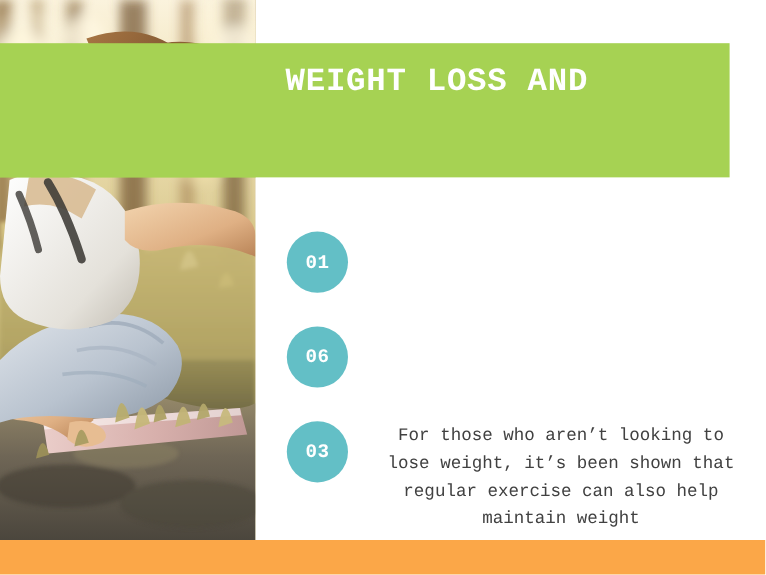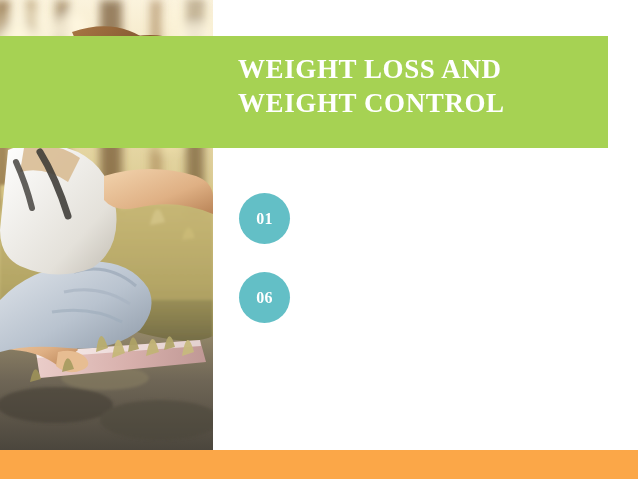--- a/index.html
+++ b/index.html
@@ -6,21 +6,21 @@
     margin: 0;
     padding: 0;
     background: #ffffff;
   }
   #slide {
     position: relative;
     width: 638px;
     height: 479px;
     overflow: hidden;
     background: #ffffff;
-    font-family: Liberation Serif, serif;
+    font-family: Liberation Mono, monospace;
   }
 
   
   .photo {
     position: absolute;
     left: 0;
     top: 0;
     width: 213px;
     height: 452px;
     overflow: hidden;
@@ -250,33 +250,36 @@
       <g filter="url(#blurLight)" opacity="0.42">
         <circle cx="26" cy="40" r="34" fill="#fffbe8"></circle>
         <circle cx="190" cy="24" r="26" fill="#fff7dd"></circle>
       </g>
     </svg>
   </div>
 
   <div class="title-band"></div>
   <div class="title-text">
     <div>WEIGHT LOSS AND</div>
-    <div>WEIGHT CONTROL</div>
   </div>
 
   <div class="content-panel"></div>
 
   <div class="bullet-list">
 
     <div class="bullet-row">
       <div class="badge">01</div>
     </div>
 
     <div class="bullet-row">
       <div class="badge">06</div>
     </div>
 
+    <div class="bullet-row">
+      <div class="badge">03</div>
+      <div class="bullet-text">For those who aren’t looking to lose weight, it’s been shown that regular exercise can also help maintain weight</div>
+    </div>
 
   </div>
 
   <div class="bottom-bar"></div>
 
 </div>
 
 </body></html>

